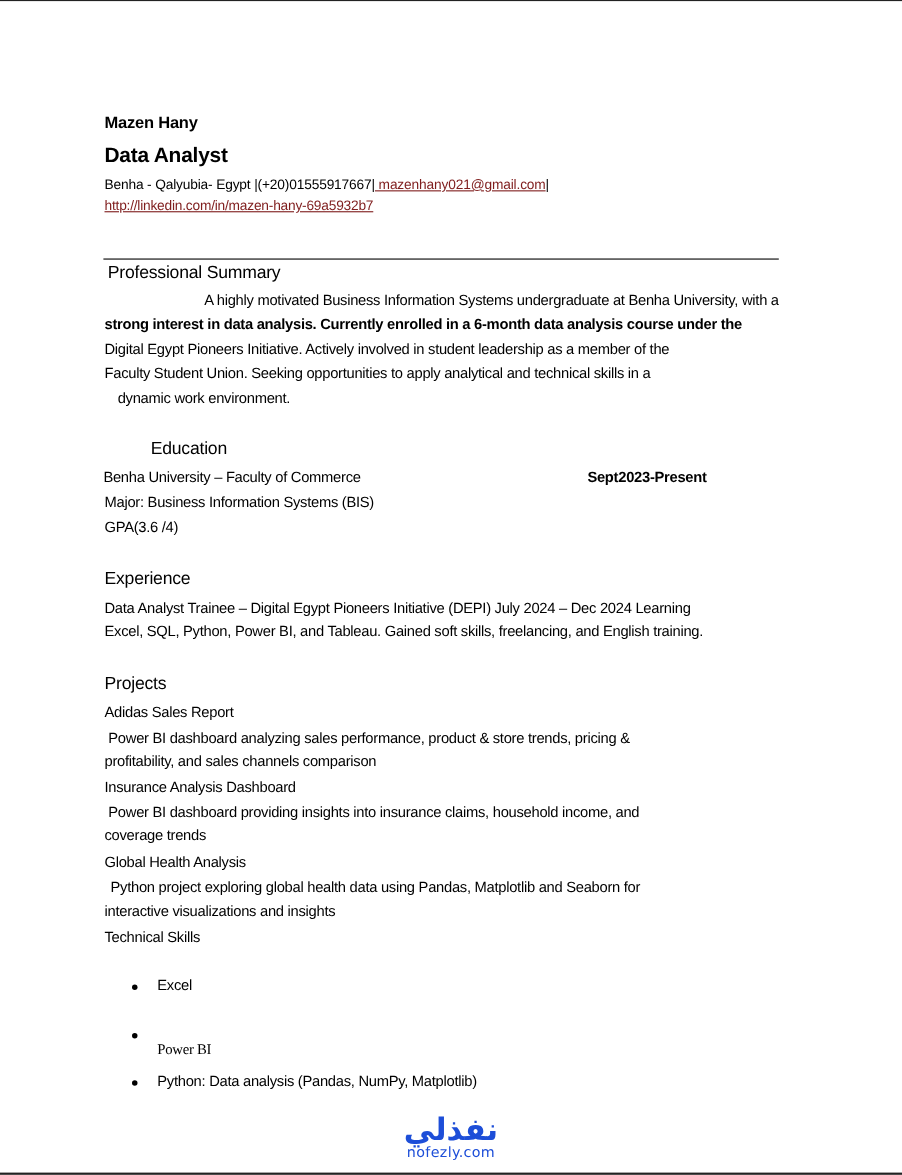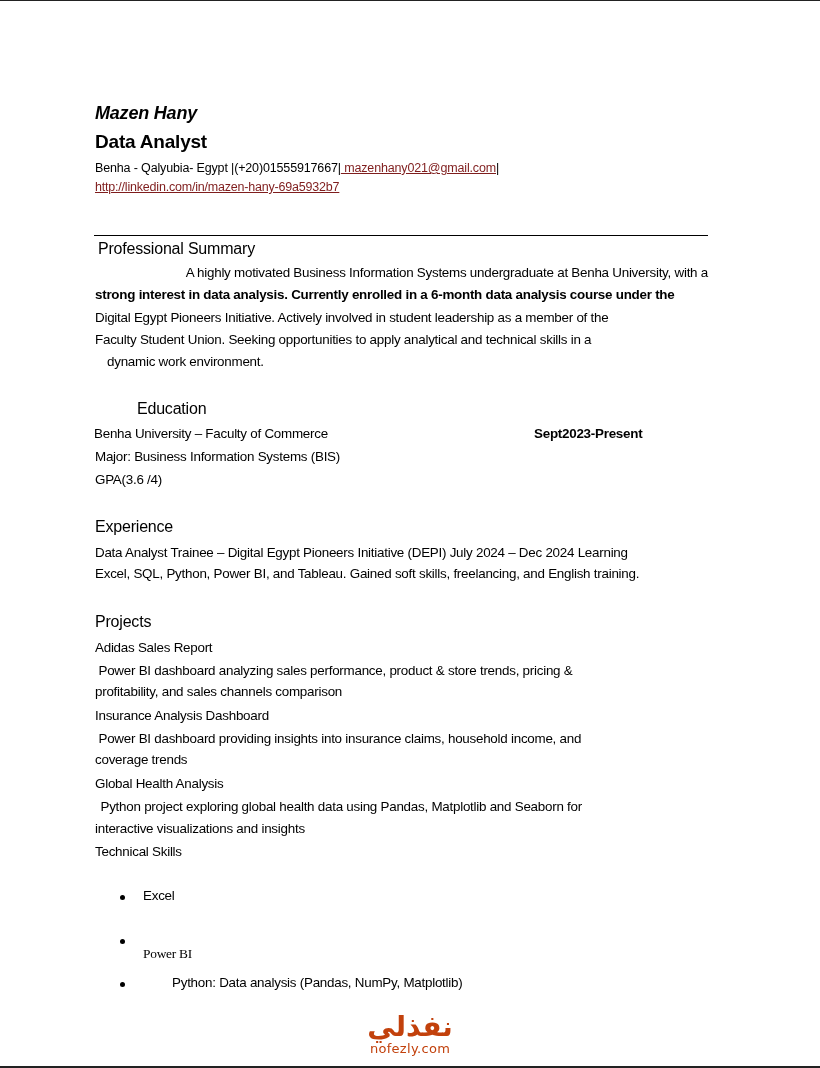--- a/index.html
+++ b/index.html
@@ -25,21 +25,21 @@
     }
     .page {
       position: absolute;
       left: 95px;
       top: 0;
       width: 615px;
     }
     .abs { position: absolute; white-space: nowrap; }
     .name {
       top: 103px; left: 0;
-      font-size: 18px; font-weight: bold; letter-spacing: -0.2px; font-style: italic;
+      font-size: 15px; font-weight: bold; letter-spacing: -0.2px;
     }
     .title {
       top: 131px; left: 0;
       font-size: 19px; font-weight: bold; letter-spacing: -0.2px;
     }
     .contact {
       top: 161px; left: 0;
       font-size: 12.5px; letter-spacing: -0.15px;
     }
     .contact a, .linkedin {
@@ -77,21 +77,21 @@
     .bullet {
       position: absolute;
       width: 5px; height: 5px; border-radius: 50%;
       background: #000000;
     }
     .watermark {
       position: absolute;
       left: 360px; top: 1012px;
       width: 100px; height: 56px;
       text-align: center;
-      color: #c2410c;
+      color: #1d4ed8;
     }
     .watermark .wm-arabic {
       font-family: "DejaVu Sans", sans-serif;
       font-size: 28px; font-weight: bold;
       line-height: 30px;
       letter-spacing: 1px;
     }
     .watermark .wm-latin {
       font-family: "DejaVu Sans", sans-serif;
       font-size: 13px;
@@ -154,21 +154,21 @@
   <div class="abs body-line" style="top:888px;left:48px;">
     <span>Excel</span>
   </div>
 
   <div class="bullet" style="left:25px;top:939px;"></div>
   <div class="abs body-line" style="top:946px;left:48px;font-family:Liberation Serif, serif;">
     <span>Power BI</span>
   </div>
 
   <div class="bullet" style="left:25px;top:982px;"></div>
-  <div class="abs body-line" style="top:975px;left:48px;margin-left:29px;">
+  <div class="abs body-line" style="top:975px;left:48px;">
     <span>Python</span><span>: Data analysis (Pandas, NumPy, Matplotlib)</span>
   </div>
 </div>
 
 <div class="watermark">
   <div class="wm-arabic">نفذلي</div>
   <div class="wm-latin">nofezly.com</div>
 </div>
 
 <div class="bottom-border"></div>

